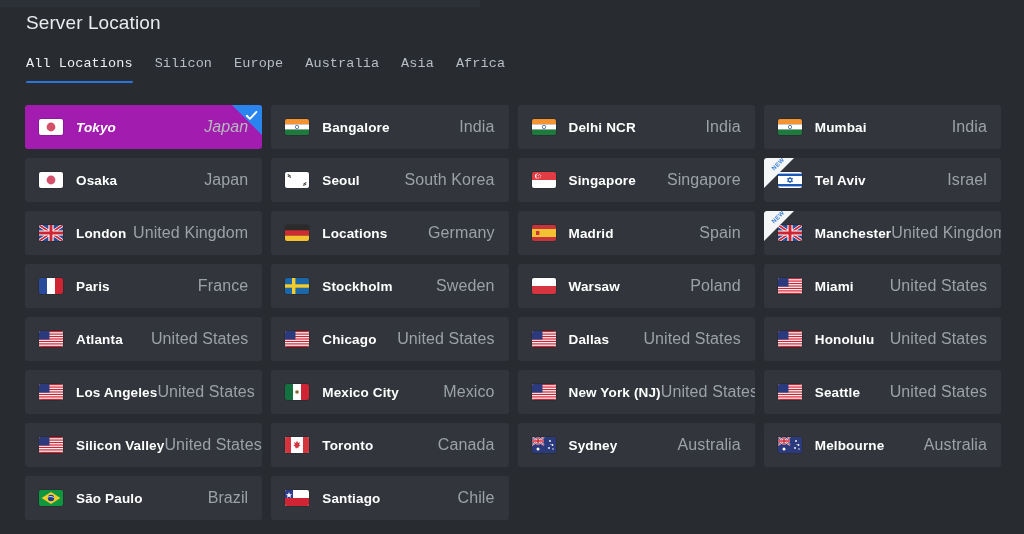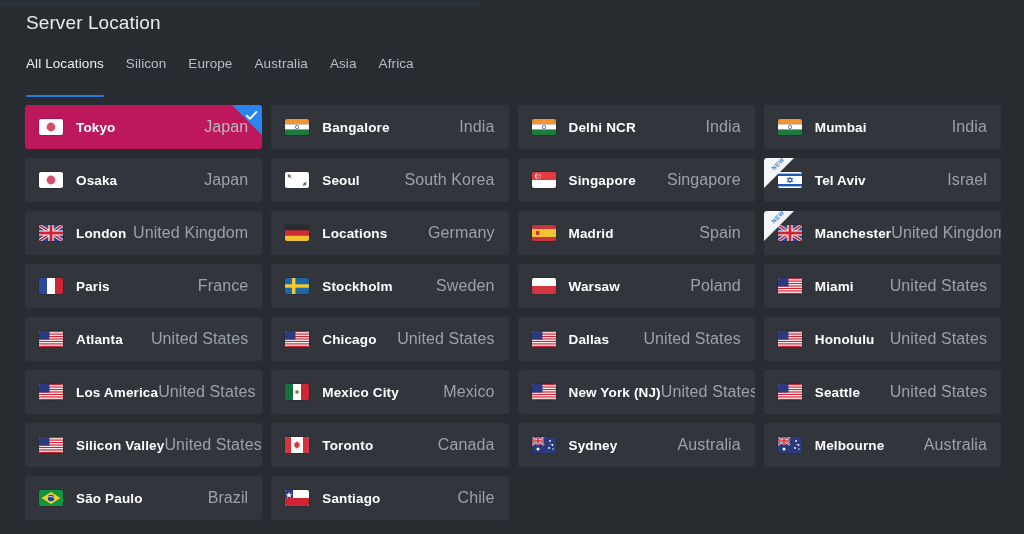--- a/index.html
+++ b/index.html
@@ -39,25 +39,26 @@
     left: 26px;
     top: 56px;
     display: flex;
     align-items: flex-end;
     gap: 0;
   }
   .tab {
     position: relative;
     font-size: 13.5px;
     color: #b9bec4;
-    padding: 0 14px 26px 0;
+    padding: 0 14px 12px 0;
     margin-right: 8px;
     cursor: pointer;
     white-space: nowrap;
     letter-spacing: .1px;
+    font-family: Liberation Mono, monospace;
   }
   .tab:first-child { padding-left: 0; }
   .tab.active { color: #eceef0; }
   .tab.active::after {
     content: "";
     position: absolute;
     left: 0; bottom: 0;
     width: calc(100% - 14px);
     height: 2.5px;
     background: #2a74dc;
@@ -80,21 +81,22 @@
     height: 44px;
     background: #32363c;
     border-radius: 3px;
     display: flex;
     align-items: center;
     padding: 0 14px;
     overflow: hidden;
     cursor: pointer;
   }
   .card.selected {
-    background: #be185d;
+    background: #a21caf;
+    font-style: italic;
   }
 
   .flag {
     width: 24px;
     height: 16px;
     flex: 0 0 24px;
     border-radius: 2px;
     overflow: hidden;
     position: relative;
     box-shadow: 0 0 0 .5px rgba(0,0,0,.25);
@@ -471,21 +473,21 @@
               <rect y="2.46" width="24" height="1.23"></rect>
               <rect y="4.92" width="24" height="1.23"></rect>
               <rect y="7.38" width="24" height="1.23"></rect>
               <rect y="9.84" width="24" height="1.23"></rect>
               <rect y="12.3" width="24" height="1.23"></rect>
               <rect y="14.76" width="24" height="1.23"></rect>
             </g>
             <rect width="10.5" height="8.6" fill="#2b3a7c"></rect>
           </svg>
         </span>
-        <span class="city">Los America</span>
+        <span class="city">Los Angeles</span>
         <span class="country">United States</span>
       </div>
       <div class="card">
         <span class="flag">
           <svg viewBox="0 0 24 16">
             <rect width="8" height="16" fill="#12713f"></rect>
             <rect x="8" width="8" height="16" fill="#fff"></rect>
             <rect x="16" width="8" height="16" fill="#cf2434"></rect>
             <circle cx="12" cy="8" r="1.8" fill="#8a6a33"></circle>
           </svg>

